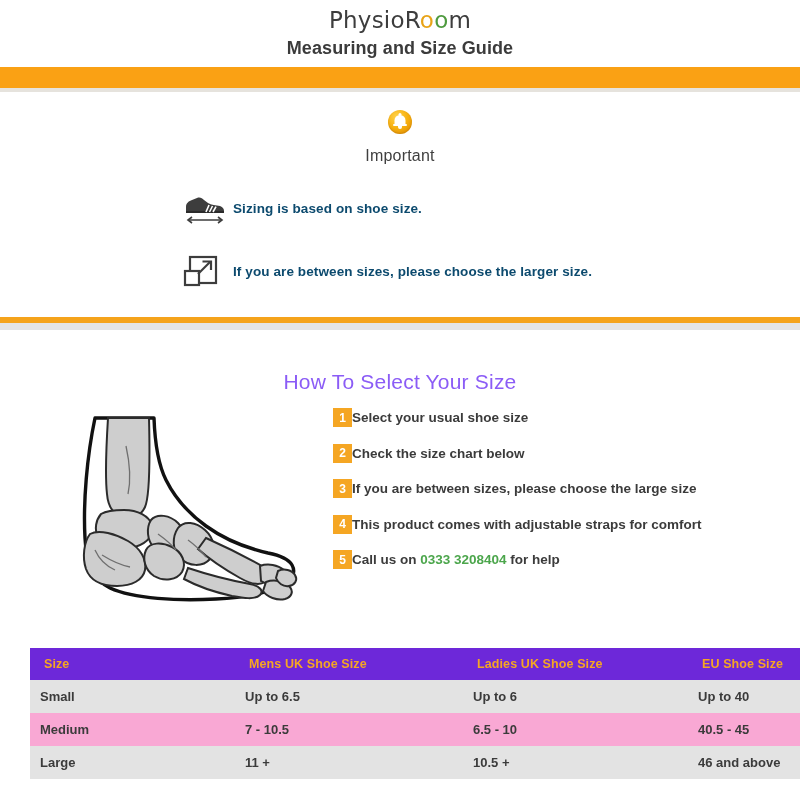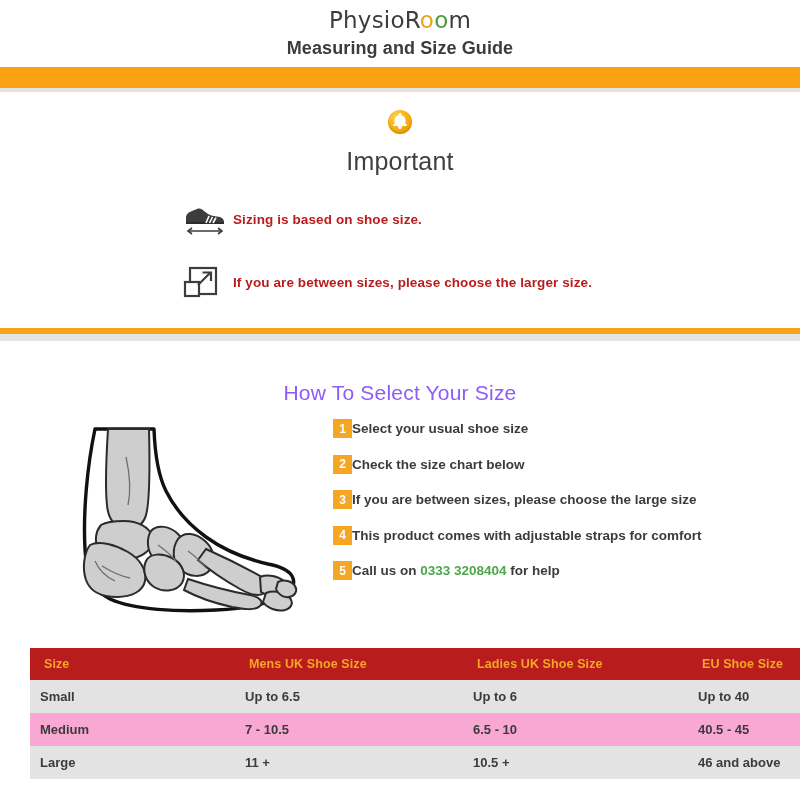--- a/index.html
+++ b/index.html
@@ -60,28 +60,28 @@
   }
   .bell-icon .bell-clap {
     position:absolute; left:50%; top:16px; transform:translateX(-50%);
     width:4px; height:3px; background:#fff; border-radius:0 0 3px 3px;
   }
   .bell-icon .bell-top {
     position:absolute; left:50%; top:3px; transform:translateX(-50%);
     width:3px; height:3px; background:#fff; border-radius:50%;
   }
   .important-title {
-    text-align:center; font-size:25px; color:#3f3f3f; margin-top:9px;
+    text-align:center; font-size:16px; color:#3f3f3f; margin-top:9px;
     font-weight:400; letter-spacing:.2px;
   }
 
   .notes { margin-top: 26px; padding-left: 183px; }
   .note-row { display:flex; align-items:center; margin-bottom: 29px; }
   .note-icon { width: 50px; flex: 0 0 50px; display:flex; align-items:center; justify-content:flex-start; }
-  .note-text { font-size: 13.5px; font-weight: bold; color: #b91c1c; letter-spacing:.1px; }
+  .note-text { font-size: 13.5px; font-weight: bold; color: #0c4a6e; letter-spacing:.1px; }
 
   
   .section-title {
     text-align:center; font-size: 21px; color:#8b5cf6; font-weight:400;
     padding-top: 40px; letter-spacing:.2px;
   }
   .select-body { position:relative; height: 270px; }
   .foot-art { position:absolute; left: 38px; top: 16px; }
   .steps { position:absolute; left: 333px; top: 14px; }
   .step { display:flex; align-items:center; margin-bottom: 16.5px; }
@@ -90,21 +90,21 @@
     font-size: 12px; font-weight: bold; display:flex;
     align-items:center; justify-content:center; flex:0 0 19px;
   }
   .step-label { font-size: 13.5px; font-weight: bold; color:#3b3b3b; }
   .phone { color:#4CA64C; }
 
   
   .size-table { position:absolute; left:30px; top:648px; width: 740px; }
   .size-table table { border-collapse: collapse; width: 100%; table-layout: fixed; }
   .size-table th {
-    background:#b91c1c; color:#F5A623; text-align:left;
+    background:#6d28d9; color:#F5A623; text-align:left;
     font-size: 12.5px; font-weight:bold; padding: 9px 0 9px 14px;
     letter-spacing:.1px;
   }
   .size-table td {
     font-size: 13px; color:#3b3b3b; padding: 9px 0 9px 10px;
     font-weight: 700;
   }
   .size-table tr.odd td { background:#e3e3e3; }
   .size-table tr.even td { background:#f9a8d4; }
   .col-a { width: 205px; }

